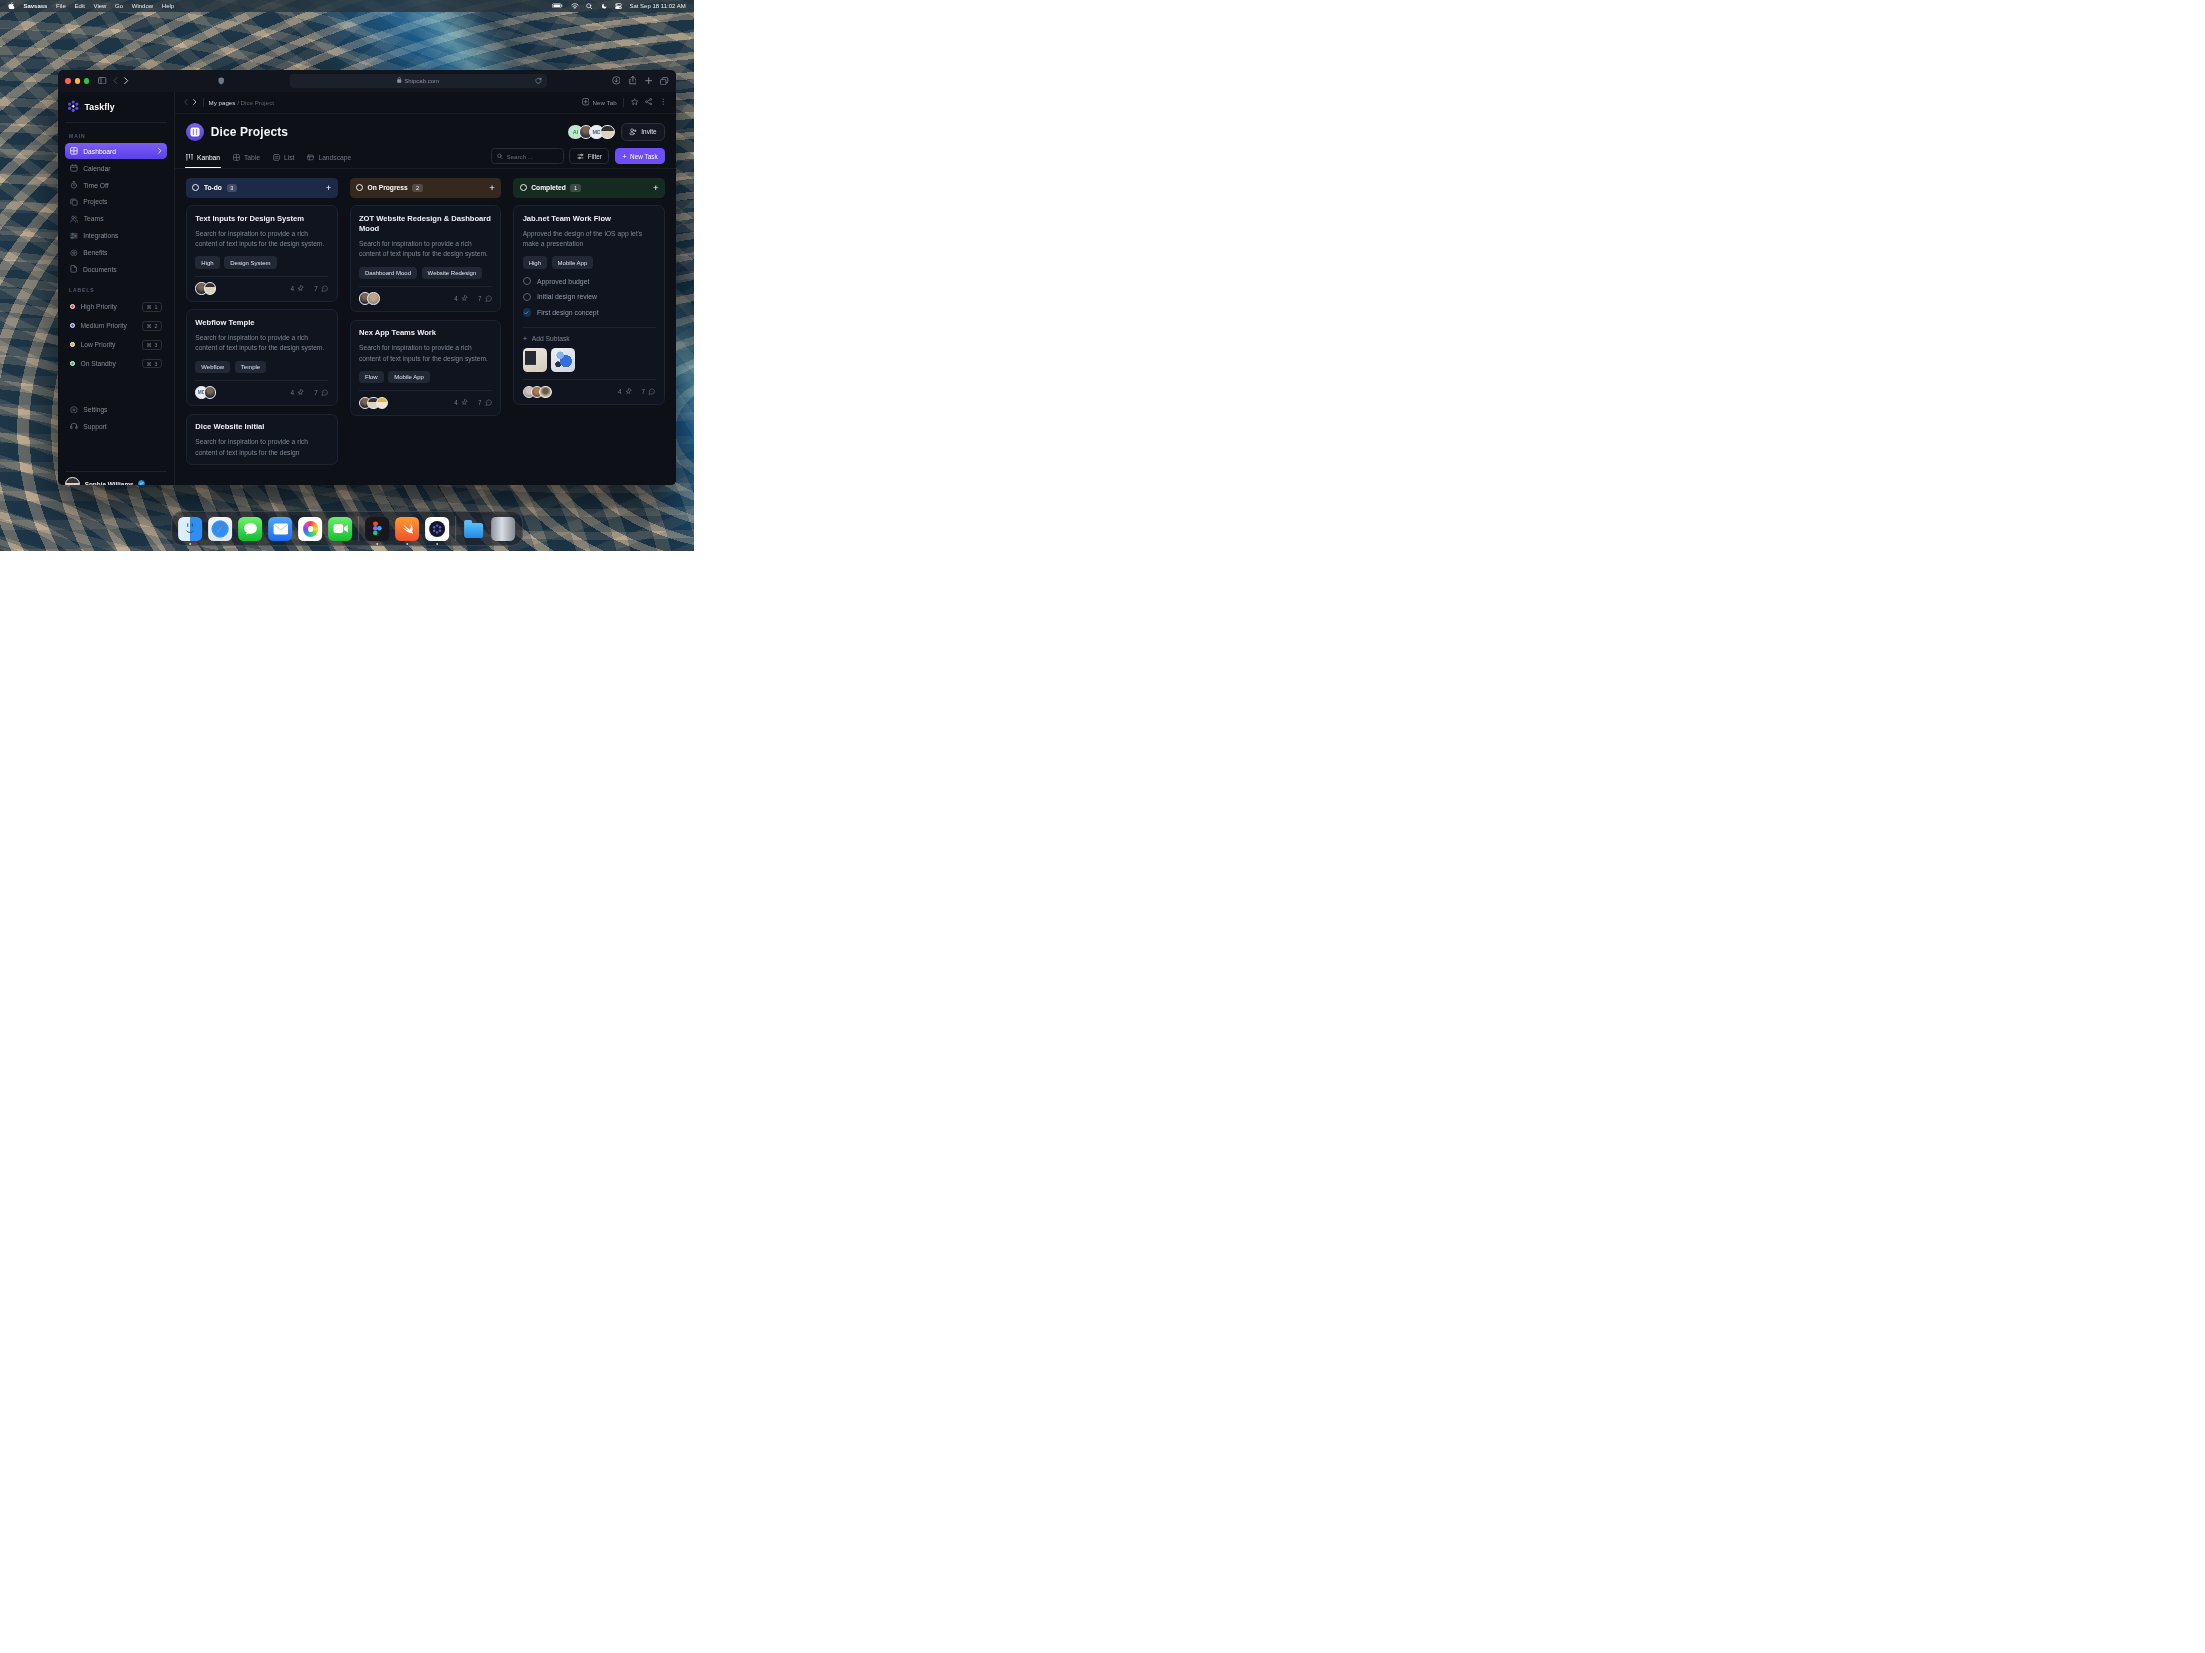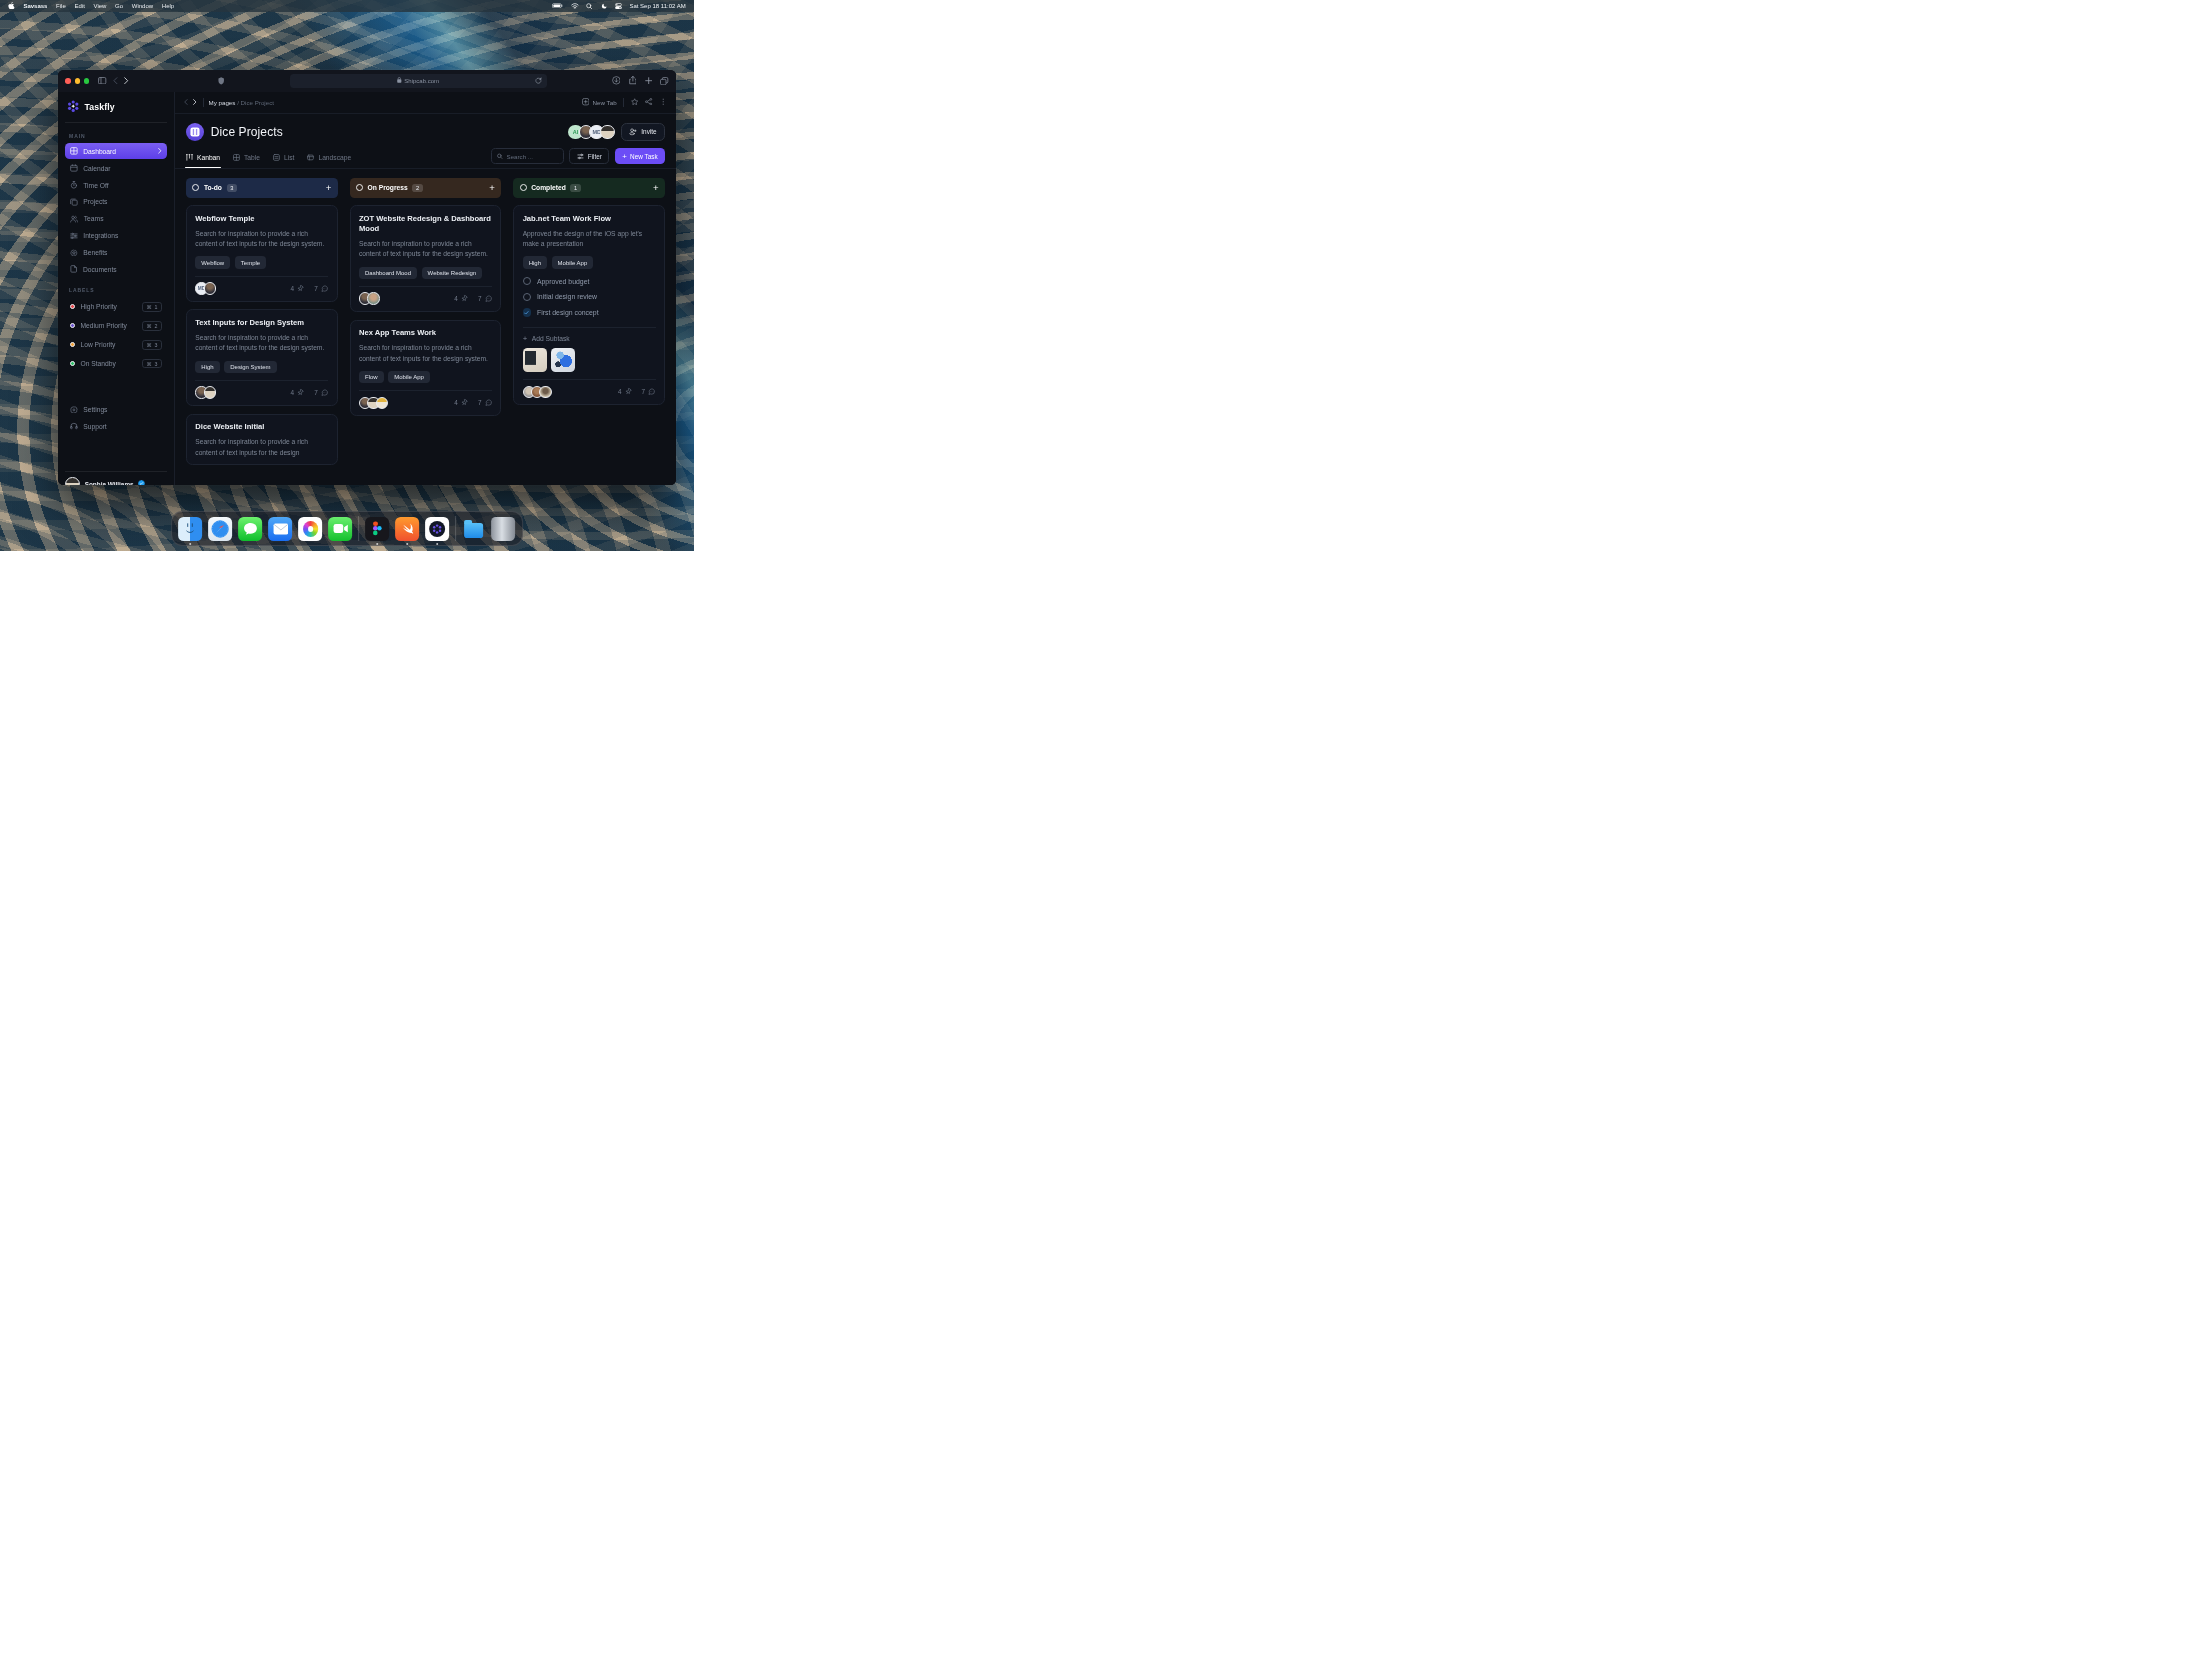--- a/index.html
+++ b/index.html
@@ -91,21 +91,21 @@
   .vdiv { width:0.5px; height:9.2px; background:#242a36; }
   .crumb-parent { color:#d7dce5; }
   .crumb-dim { color:#5f6877; }
   .crumb-right { margin-left:auto; display:flex; align-items:center; gap:6.9px; color:#8b93a2; }
   .newtab { display:flex; align-items:center; gap:3.7px; font-size:6.2px; }
 
   .page-head { display:flex; align-items:center; padding:9.2px 11px 0; }
   .dice-badge { width:18.4px; height:18.4px; border-radius:50%;
     background:linear-gradient(180deg,#7b61f0,#5742d8);
     display:flex; align-items:center; justify-content:center; }
-  .page-title { color:#f4f6fa; font-size:12px; font-weight:400; margin-left:6.4px; letter-spacing:0.1px; }
+  .page-title { color:#f4f6fa; font-size:12px; font-weight:700; margin-left:6.4px; letter-spacing:0.1px; }
   .head-right { margin-left:auto; display:flex; align-items:center; }
   .stack { display:flex; }
   .stack .av { width:14.7px; height:14.7px; font-size:5.5px; }
   .stack .av + .av { margin-left:-4.1px; }
   .invite-btn { margin-left:6.4px; display:flex; align-items:center; gap:4.1px;
     border:0.5px solid #2c323e; background:#121722; color:#e8ebf1;
     border-radius:5.5px; padding:4.1px 7.4px; font-size:6.4px; }
 
   .tabsbar { margin-top:6.4px; padding:0 11px; height:21px; flex:none;
     display:flex; align-items:center; border-bottom:0.5px solid #181d27; }
@@ -604,59 +604,59 @@
 
           <div class="col">
             <div class="col-head" style="background: rgb(29, 42, 71);">
               <span class="col-circle"></span>
               <span class="col-name">To-do</span>
               <span class="col-count">3</span>
               <span class="col-plus">+</span>
             </div>
 
             <div class="card">
-              <div class="card-title">Webflow Temple</div>
+              <div class="card-title">Text Inputs for Design System</div>
               <div class="card-desc">Search for inspiration to provide a rich content of text inputs for the design system.</div>
               <div class="tags">
-                <span class="tag">Webflow</span>
-                <span class="tag">Temple</span>
+                <span class="tag">High</span>
+                <span class="tag">Design System</span>
               </div>
               <hr class="card-hr">
               <div class="card-foot">
-                <span class="av av-md ring">MD</span>
                 <span class="av av-p1 ring"></span>
+                <span class="av av-p2 ring"></span>
                 <span class="meta">
                   <span>4</span>
                   <svg width="6.9" height="6.9" viewBox="0 0 24 24" fill="none" stroke="currentColor" stroke-width="2" stroke-linecap="round" transform="rotate(35)">
                       <path d="M12 17v5"></path>
                       <path d="M9 10.8a2 2 0 0 1-1.1 1.8l-1.8.9A2 2 0 0 0 5 15.3V16h14v-.7a2 2 0 0 0-1.1-1.8l-1.8-.9A2 2 0 0 1 15 10.8V6h1a2 2 0 0 0 0-4H8a2 2 0 0 0 0 4h1z"></path>
                     </svg>
                   <span class="gap"></span>
                   <span>7</span>
                   <svg width="7.4" height="7.4" viewBox="0 0 24 24" fill="none" stroke="currentColor" stroke-width="1.8">
                       <path d="M21 11.5a8.5 8.5 0 0 1-8.5 8.5c-1.3 0-2.6-.3-3.7-.8L3 21l1.8-5.8A8.5 8.5 0 1 1 21 11.5z"></path>
                       <circle cx="8.5" cy="11.5" r=".9" fill="currentColor" stroke="none"></circle>
                       <circle cx="12.5" cy="11.5" r=".9" fill="currentColor" stroke="none"></circle>
                       <circle cx="16.5" cy="11.5" r=".9" fill="currentColor" stroke="none"></circle>
                     </svg>
                 </span>
               </div>
             </div>
 
             <div class="card">
-              <div class="card-title">Text Inputs for Design System</div>
+              <div class="card-title">Webflow Temple</div>
               <div class="card-desc">Search for inspiration to provide a rich content of text inputs for the design system.</div>
               <div class="tags">
-                <span class="tag">High</span>
-                <span class="tag">Design System</span>
+                <span class="tag">Webflow</span>
+                <span class="tag">Temple</span>
               </div>
               <hr class="card-hr">
               <div class="card-foot">
+                <span class="av av-md ring">MD</span>
                 <span class="av av-p1 ring"></span>
-                <span class="av av-p2 ring"></span>
                 <span class="meta">
                   <span>4</span>
                   <svg width="6.9" height="6.9" viewBox="0 0 24 24" fill="none" stroke="currentColor" stroke-width="2" stroke-linecap="round" transform="rotate(35)">
                       <path d="M12 17v5"></path>
                       <path d="M9 10.8a2 2 0 0 1-1.1 1.8l-1.8.9A2 2 0 0 0 5 15.3V16h14v-.7a2 2 0 0 0-1.1-1.8l-1.8-.9A2 2 0 0 1 15 10.8V6h1a2 2 0 0 0 0-4H8a2 2 0 0 0 0 4h1z"></path>
                     </svg>
                   <span class="gap"></span>
                   <span>7</span>
                   <svg width="7.4" height="7.4" viewBox="0 0 24 24" fill="none" stroke="currentColor" stroke-width="1.8">
                       <path d="M21 11.5a8.5 8.5 0 0 1-8.5 8.5c-1.3 0-2.6-.3-3.7-.8L3 21l1.8-5.8A8.5 8.5 0 1 1 21 11.5z"></path>

